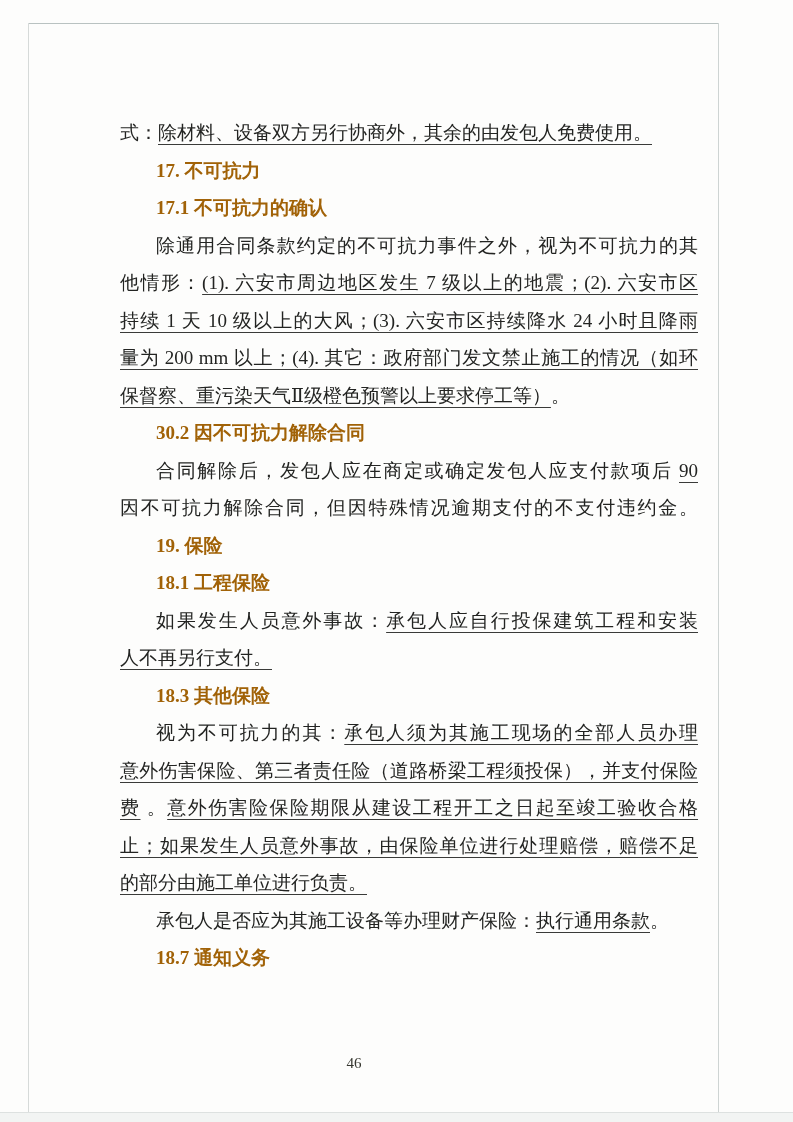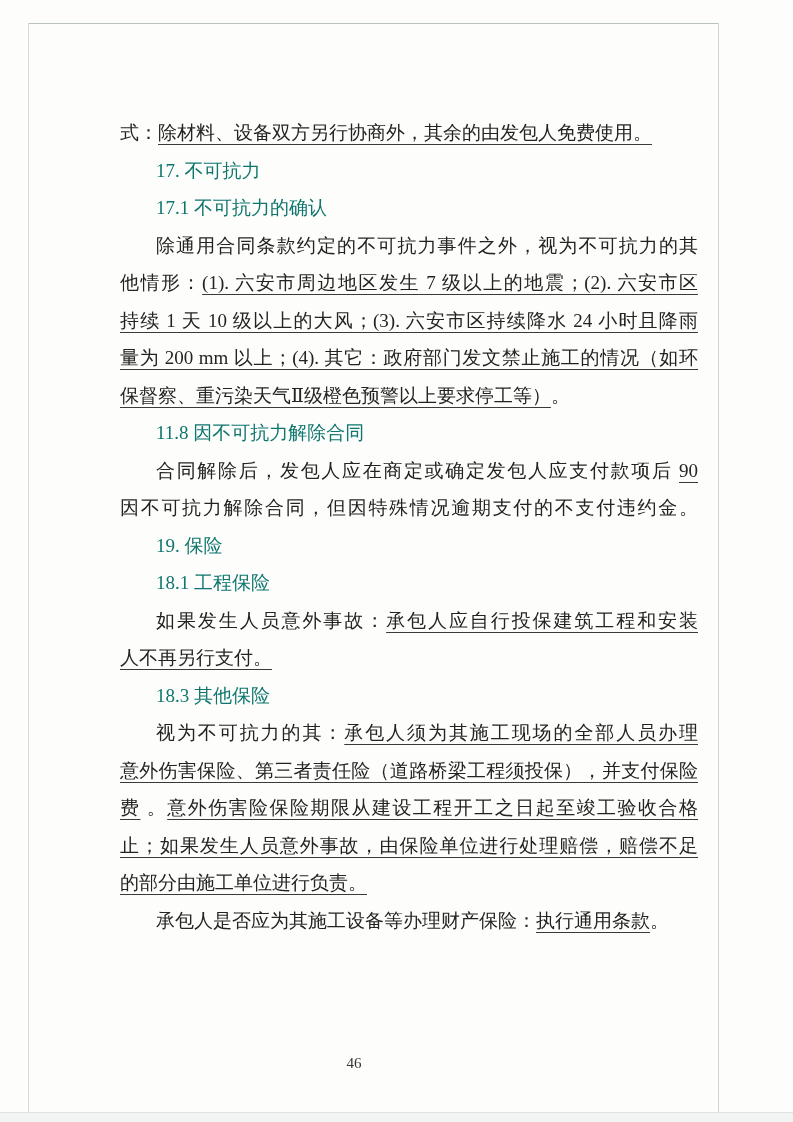--- a/index.html
+++ b/index.html
@@ -17,21 +17,21 @@
   .edge-bottom{left:0;top:1112px;width:793px;height:1px;background:#dde1e0;}
   .edge-band{left:0;top:1113px;width:793px;height:9px;background:#f2f4f3;}
 
   .doc{position:absolute;left:120px;top:114px;width:578px;}
   .ln{
     margin:0;font-size:19px;line-height:37.5px;height:37.5px;
     letter-spacing:0;white-space:normal;
   }
   .ind{text-indent:36px;}
   .jfy{text-align:justify;text-align-last:justify;}
-  .b{font-weight:normal;color:#0f766e;}
+  .b{font-weight:bold;color:#a16207;}
   .u{
     text-decoration:underline;
     text-underline-offset:5px;
     text-decoration-thickness:1.2px;
     text-decoration-color:#3a3b39;
     text-align:right;
   }
   .pagenum{
     position:absolute;top:1052px;left:0;width:708px;
     text-align:center;font-size:15px;line-height:22px;color:#35362f;
@@ -57,21 +57,21 @@
   <p class="ln ind jfy"><span>除通用合同条款约定的不可抗力事件之外，视为不可抗力的其</span></p>
 
   <p class="ln jfy"><span>他情形：</span><span class="u">(1). 六安市周边地区发生 7 级以上的地震；(2). 六安市区</span></p>
 
   <p class="ln jfy"><span class="u">持续 1 天 10 级以上的大风；(3). 六安市区持续降水 24 小时且降雨</span></p>
 
   <p class="ln jfy"><span class="u">量为 200 mm 以上；(4). 其它：政府部门发文禁止施工的情况（如环</span></p>
 
   <p class="ln"><span class="u">保督察、重污染天气Ⅱ级橙色预警以上要求停工等）</span><span>。</span></p>
 
-  <p class="ln ind b"><span>11.8 因不可抗力解除合同</span></p>
+  <p class="ln ind b"><span>30.2 因不可抗力解除合同</span></p>
 
   <p class="ln ind jfy"><span>合同解除后，发包人应在商定或确定发包人应支付款项后 </span><span class="u">90</span></p>
 
   <p class="ln jfy"><span>因不可抗力解除合同，但因特殊情况逾期支付的不支付违约金。</span></p>
 
   <p class="ln ind b"><span>19. 保险</span></p>
 
   <p class="ln ind b"><span>18.1 工程保险</span></p>
 
   <p class="ln ind jfy"><span>如果发生人员意外事故：</span><span class="u">承包人应自行投保建筑工程和安装</span></p>
@@ -86,16 +86,17 @@
   <p class="ln jfy"><span class="u">意外伤害保险、第三者责任险（道路桥梁工程须投保），并支付保险</span></p>
 
   <p class="ln jfy"><span class="u">费</span><span> 。</span><span class="u">意外伤害险保险期限从建设工程开工之日起至竣工验收合格</span></p>
 
   <p class="ln jfy"><span class="u">止；如果发生人员意外事故，由保险单位进行处理赔偿，赔偿不足</span></p>
 
   <p class="ln"><span class="u">的部分由施工单位进行负责。</span></p>
 
   <p class="ln ind"><span>承包人是否应为其施工设备等办理财产保险：</span><span class="u">执行通用条款</span><span>。</span></p>
 
+  <p class="ln ind b"><span>18.7 通知义务</span></p>
 
 </div>
 
 <div class="pagenum">46</div>
 
 </body></html>

